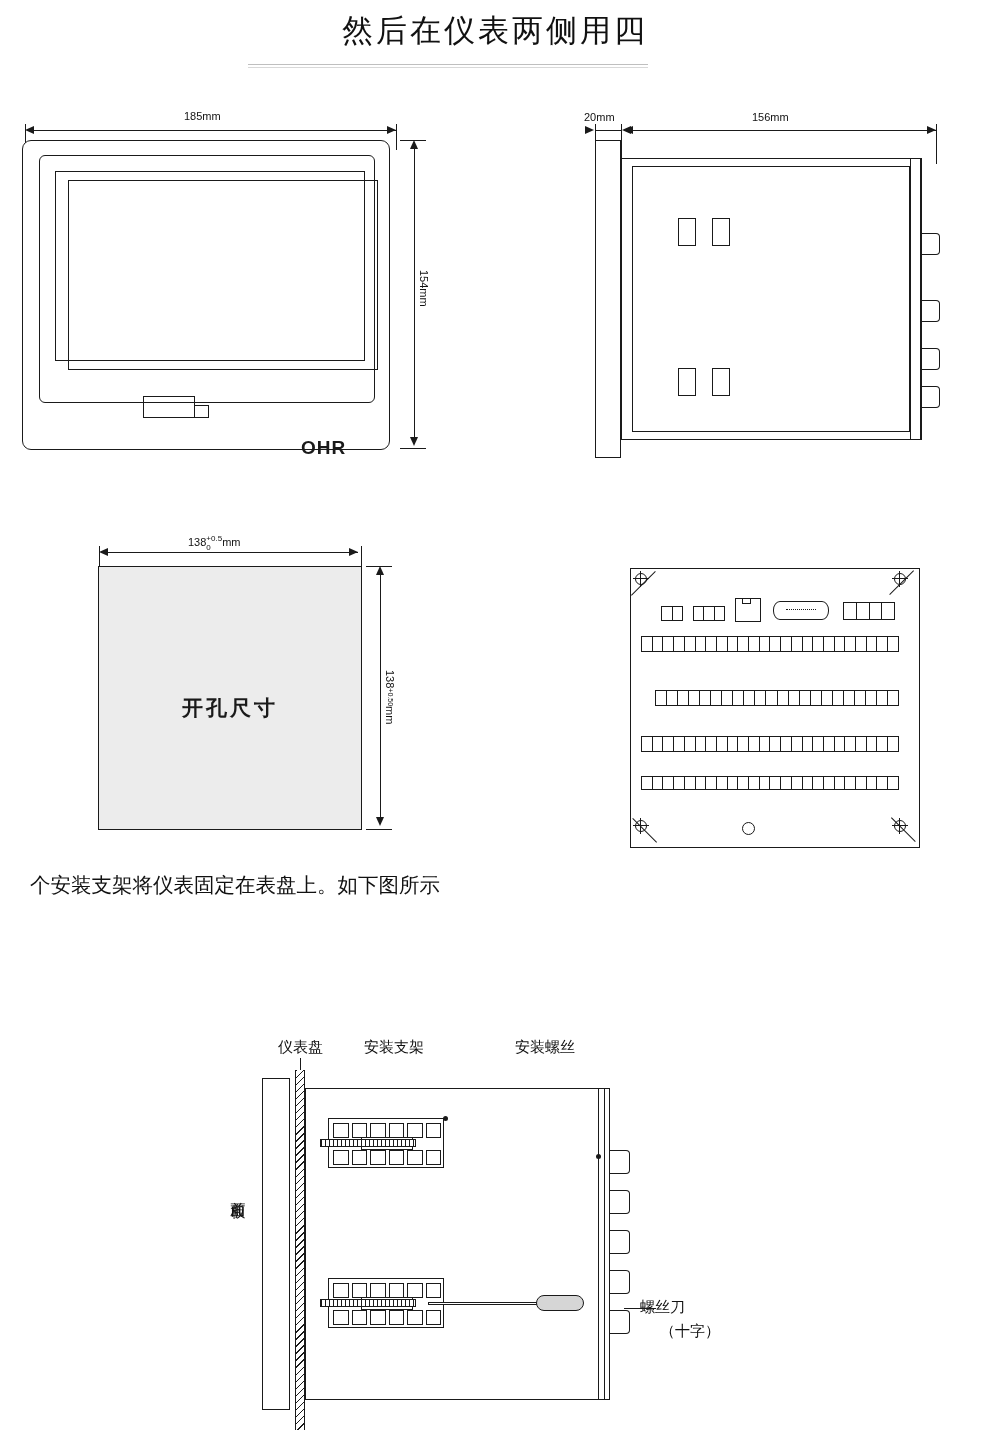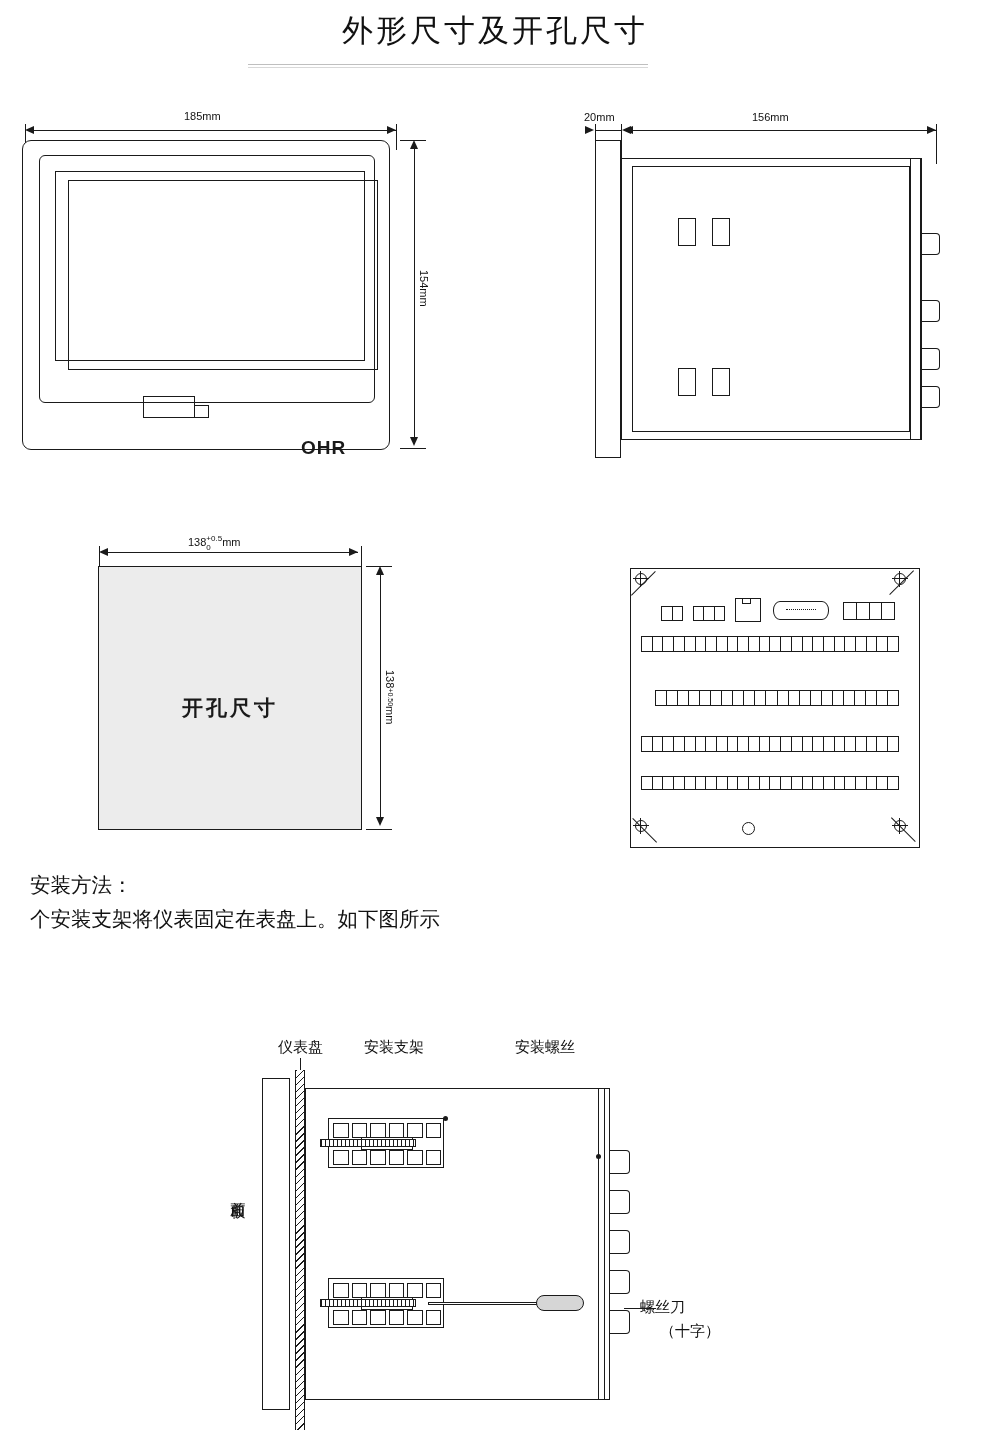--- a/index.html
+++ b/index.html
@@ -92,21 +92,21 @@
   .mlabel.vert{writing-mode:vertical-rl;text-orientation:upright;letter-spacing:1px;line-height:16px;}
   .dot{position:absolute;width:5px;height:5px;border-radius:50%;background:#1a1a1a;}
   .tol{display:inline-block;font-size:8px;line-height:9px;vertical-align:middle;text-align:left;}
 </style>
 </head>
 <body>
 
 <div class="page">
 
   <div class="title-wrap">
-    <span class="title cn">外形尺寸及开孔尺寸</span>
+    <span class="title cn">然后在仪表两侧用四</span>
   </div>
   <div class="title-rule">
       <div></div>
       <div></div>
     </div>
 
   <div id="fig-front">
 
     <div class="ln hl" style="left:14px;top:20px;width:368px;"></div>
     <div class="arrow ar-l" style="left:11px;top:16px;"></div>
@@ -335,21 +335,20 @@
         <i></i>
         <i></i>
         <i></i>
         <i></i>
         <i></i>
     </div>
     <div class="screwhole" style="left:117px;top:262px;"></div>
   </div>
 
   <div class="instr">
-    <div>安装方法：</div>
     <div>个安装支架将仪表固定在表盘上。如下图所示</div>
   </div>
 
   <div id="fig-mount">
 
     <div class="mlabel" style="left:78px;top:8px;">仪表盘</div>
     <div class="mlabel" style="left:164px;top:8px;">安装支架</div>
     <div class="mlabel" style="left:315px;top:8px;">安装螺丝</div>
     <div class="mlabel vert" style="left:30px;top:160px;">前面板</div>
     <div class="mlabel" style="left:440px;top:268px;">螺丝刀</div>

